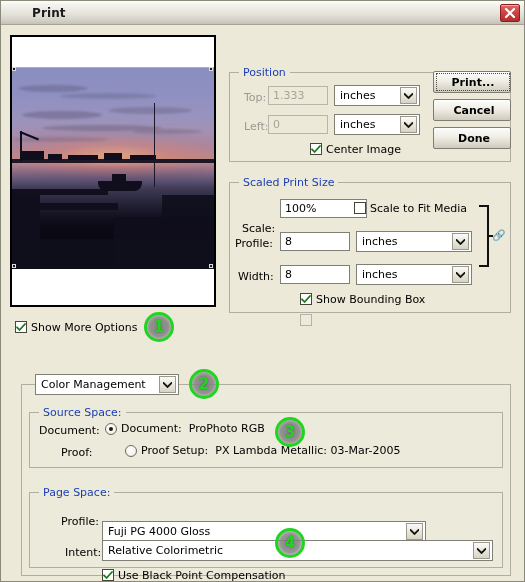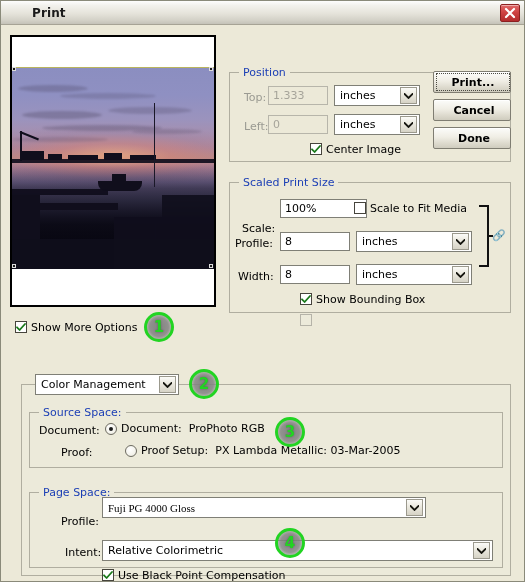--- a/index.html
+++ b/index.html
@@ -500,21 +500,21 @@
     <div class="rb-row" style="left:104px; top:419px;margin-left:20px;">
       <span class="rb-circle"></span>
       <span class="cb-label">Proof Setup:</span>
       <span class="cb-label" style="margin-left:7px;">PX Lambda Metallic: 03-Mar-2005</span>
     </div>
 
     <div class="group" style="left:28px; top:467px; width:474px; height:76px; background:#eceada;">
       <span class="legend" style="background:#eceada;">Page Space:</span>
     </div>
     <span class="lbl" style="left:60px; top:490px;">Profile:</span>
-    <div class="combo" style="left:101px; top:472px; width:324px;font-family:Liberation Serif, serif;">
+    <div class="combo" style="left:101px; top:496px; width:324px;">
       <span class="combo-text">Fuji PG 4000 Gloss</span>
       <span class="combo-arrow">
         <svg width="9" height="6" viewBox="0 0 9 6">
             <path d="M0.5 1 L4.5 5 L8.5 1" stroke="#15150f" stroke-width="1.8" fill="none" stroke-linecap="square"></path>
           </svg>
       </span>
     </div>
     <span class="lbl" style="left:64px; top:521px;">Intent:</span>
     <div class="combo" style="left:101px; top:515px; width:391px;">
       <span class="combo-text">Relative Colorimetric</span>

